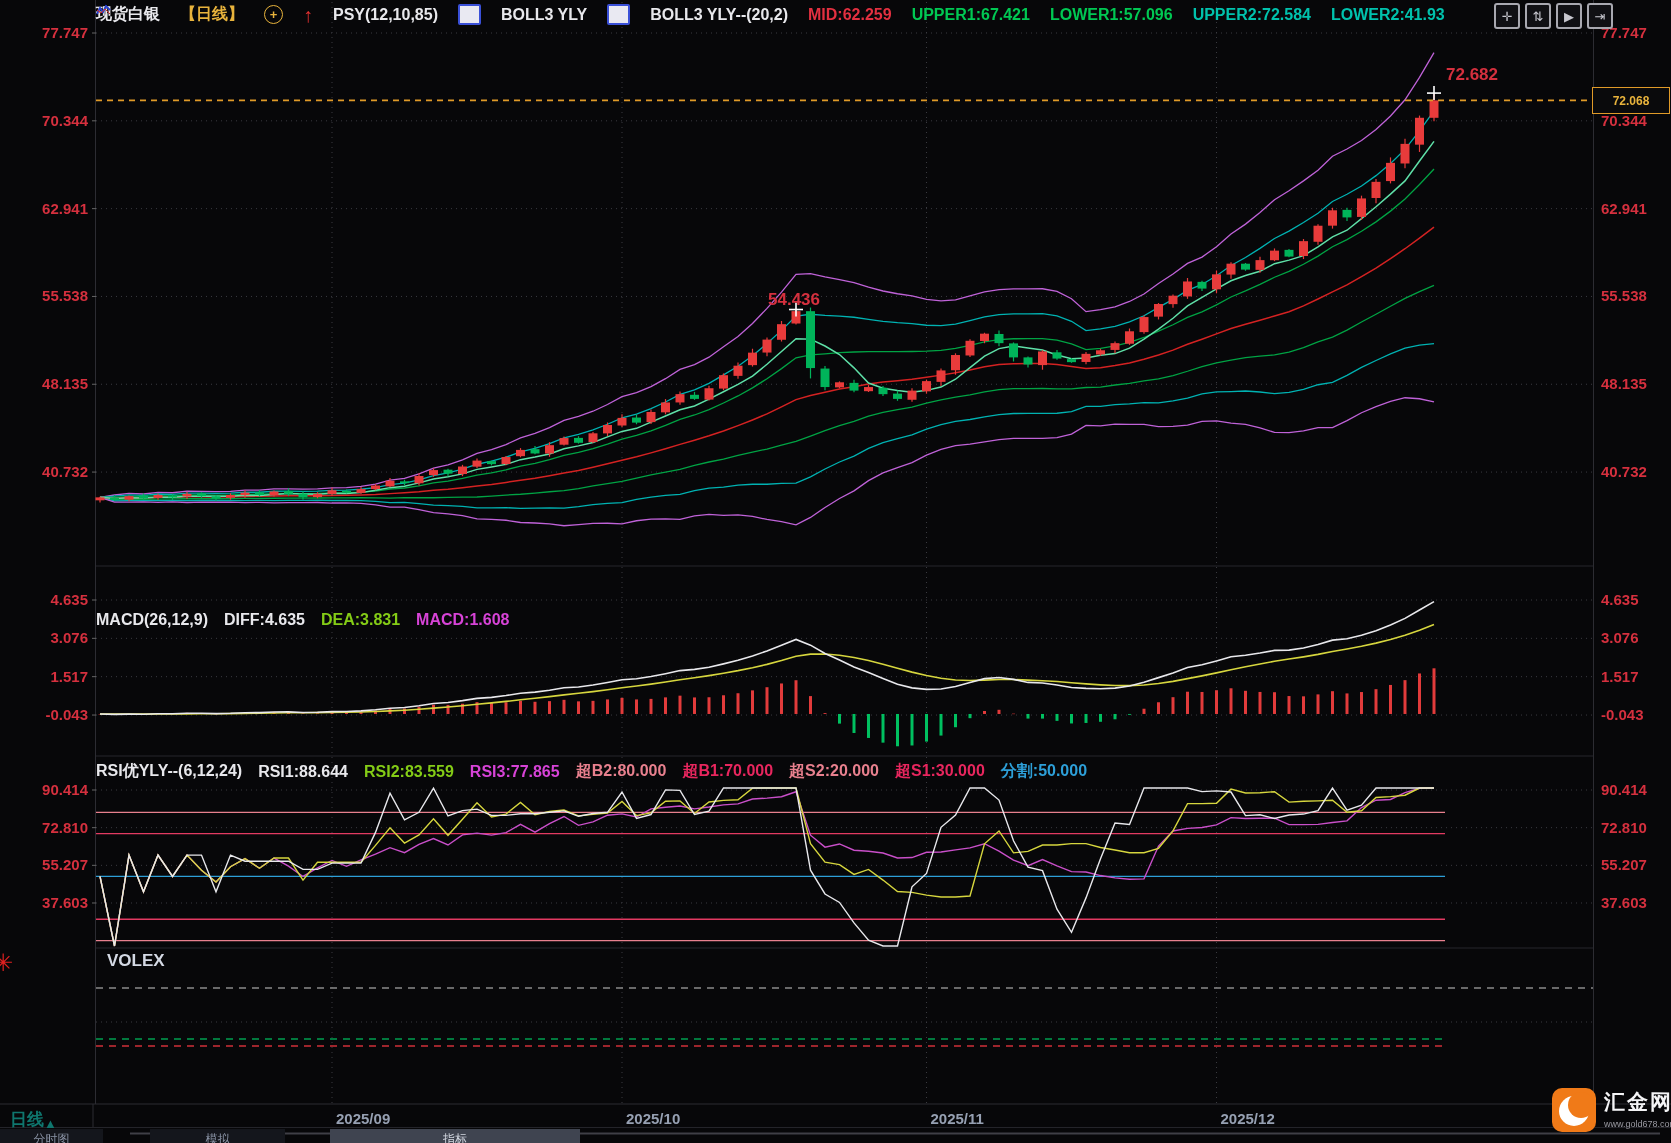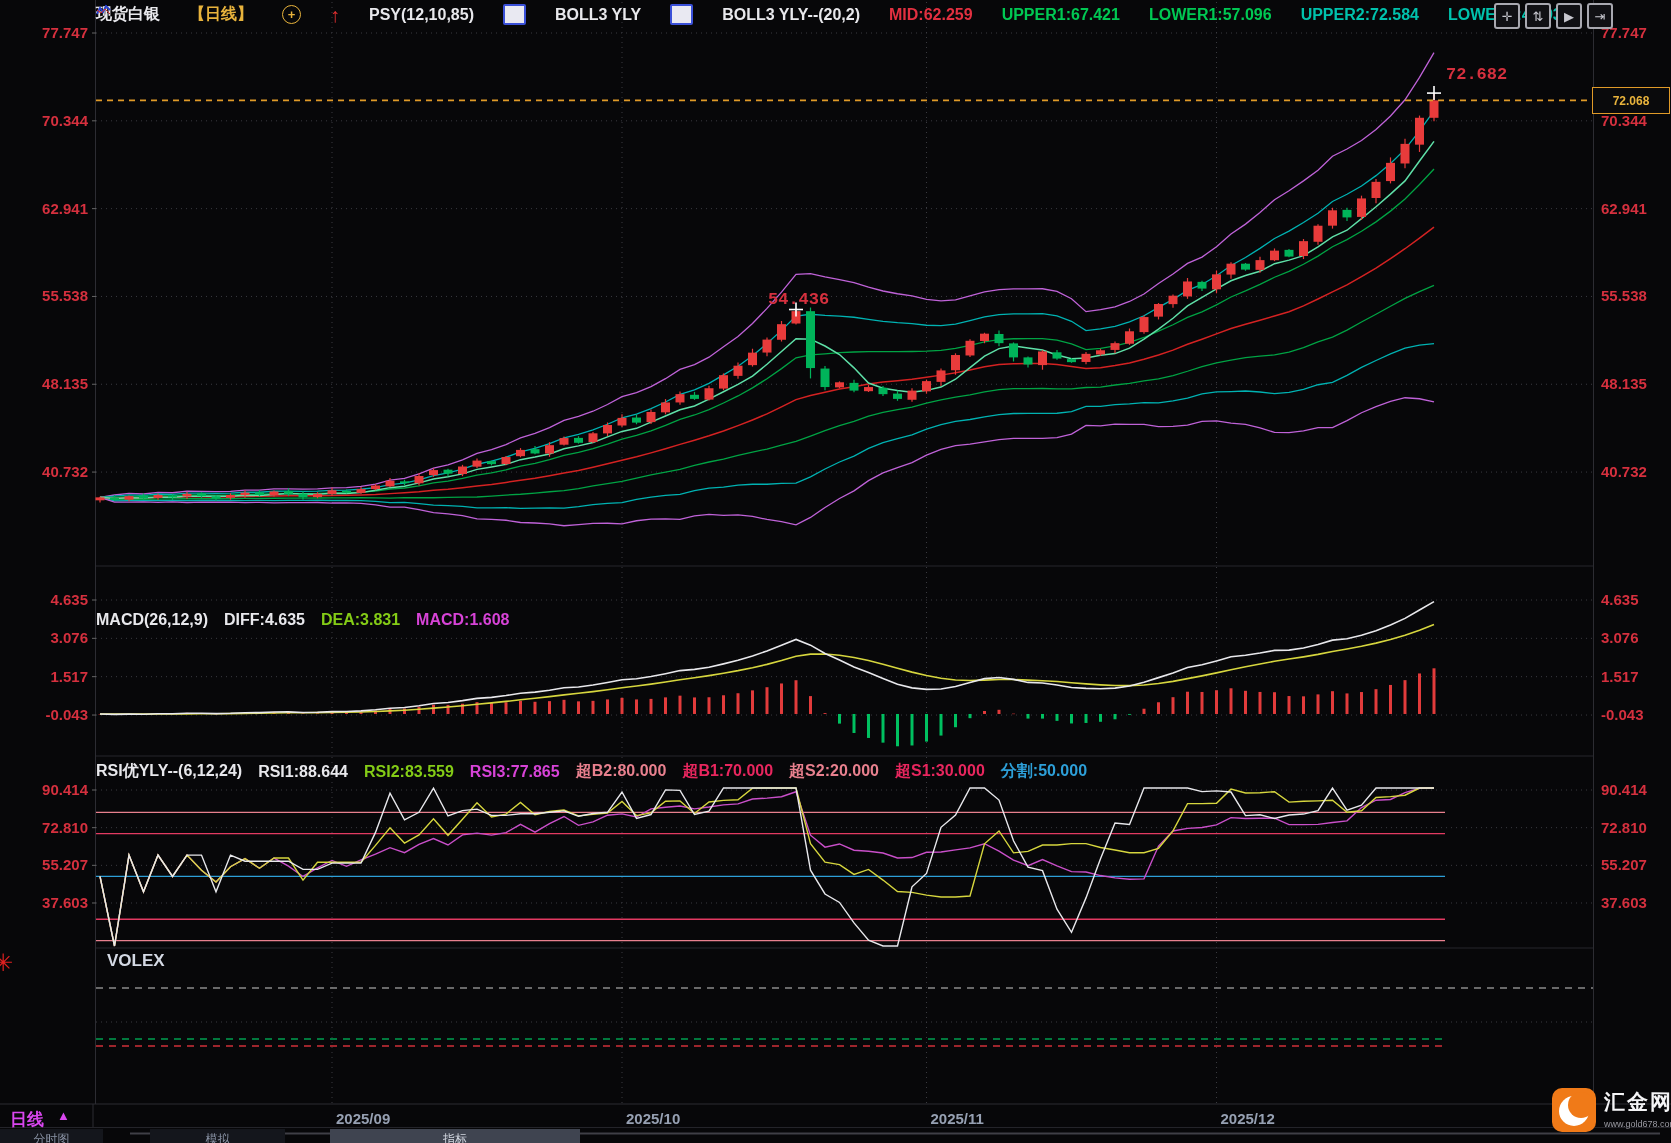--- a/index.html
+++ b/index.html
@@ -1,37 +1,37 @@
 <!DOCTYPE html>
 <html><head>
 <meta charset="utf-8">
 <style>
   html,body{margin:0;padding:0;background:#000;}
   .screen{position:relative;width:1671px;height:1143px;background:#070709;overflow:hidden;
           font-family:"Liberation Sans","DejaVu Sans",sans-serif;color:#e8e8ec;}
   svg{position:absolute;left:0;top:0;}
-  .hdr{position:absolute;left:96px;top:4px;display:flex;align-items:center;gap:29px;
+  .hdr{position:absolute;left:96px;top:4px;display:flex;align-items:center;gap:20px;
        font-size:16px;font-weight:bold;white-space:nowrap;}
   .w{color:#e8e8ec}.gold{color:#e8b33c}.red{color:#e23040}.grn{color:#00c853}.teal{color:#00c2ad}
   .yel{color:#84cc16}.mag{color:#d743d7}.salmon{color:#e8808e}.crim{color:#e8265e}.blue{color:#2d9fd8}
   .circle-plus{display:inline-flex;width:17px;height:17px;border:1.5px solid #e8b33c;border-radius:50%;
        color:#e8b33c;align-items:center;justify-content:center;font-size:13px;font-weight:bold;}
   .uparrow{color:#e23030;font-size:20px;line-height:16px;}
   .bicon{display:inline-flex;width:19px;height:17px;background:#e9e9f2;border:2px solid #3a50d8;
        border-radius:2px;align-items:center;justify-content:center;}
   .toolbar{position:absolute;left:1494px;top:3px;display:flex;gap:5px;}
   .tbtn{width:22px;height:22px;border:2px solid #a8a8b0;border-radius:3px;color:#c8c8d0;
        display:flex;align-items:center;justify-content:center;font-size:13px;background:#101014;}
   .pane-hdr{position:absolute;display:flex;gap:16px;font-size:16px;font-weight:bold;white-space:nowrap;}
   .pricebox{position:absolute;left:1592px;top:87px;width:76px;height:25px;border:1px solid #e09a28;
        background:#0a0a0c;color:#e8b33c;font-size:12px;font-weight:bold;display:flex;
        align-items:center;justify-content:center;}
-  .anno{position:absolute;color:#d5303e;font-size:17px;font-weight:bold;font-family:Liberation Mono, monospace;}
-  .period{position:absolute;left:10px;top:1108px;color:#d946ef;font-size:17px;font-weight:bold;
-       display:flex;align-items:flex-start;gap:13px;}
+  .anno{position:absolute;color:#d5303e;font-size:17px;font-weight:bold;}
+  .period{position:absolute;left:10px;top:1108px;color:#0f766e;font-size:17px;font-weight:bold;
+       display:flex;align-items:flex-end;gap:0;}
   .period .tri{font-size:13px;}
   .tabs{position:absolute;left:0;top:1129px;width:100%;height:24px;display:flex;overflow:hidden;}
   .tab{height:20px;font-size:12px;color:#8a93a5;background:#14161c;display:flex;
        align-items:flex-start;justify-content:center;padding-top:2px;}
   .tab.sel{background:#3f4450;color:#d4d9e2;}
   .logo{position:absolute;left:1552px;top:1088px;display:flex;gap:8px;align-items:flex-start;}
   .logo-sq{position:relative;width:44px;height:44px;background:#f07a18;border-radius:10px;overflow:hidden;}
   .logo-c1{position:absolute;left:7px;top:8px;width:30px;height:30px;background:#fff;border-radius:50%;}
   .logo-c2{position:absolute;left:16px;top:4px;width:26px;height:26px;background:#f07a18;border-radius:50%;}
   .logo-txt{display:flex;flex-direction:column;}

